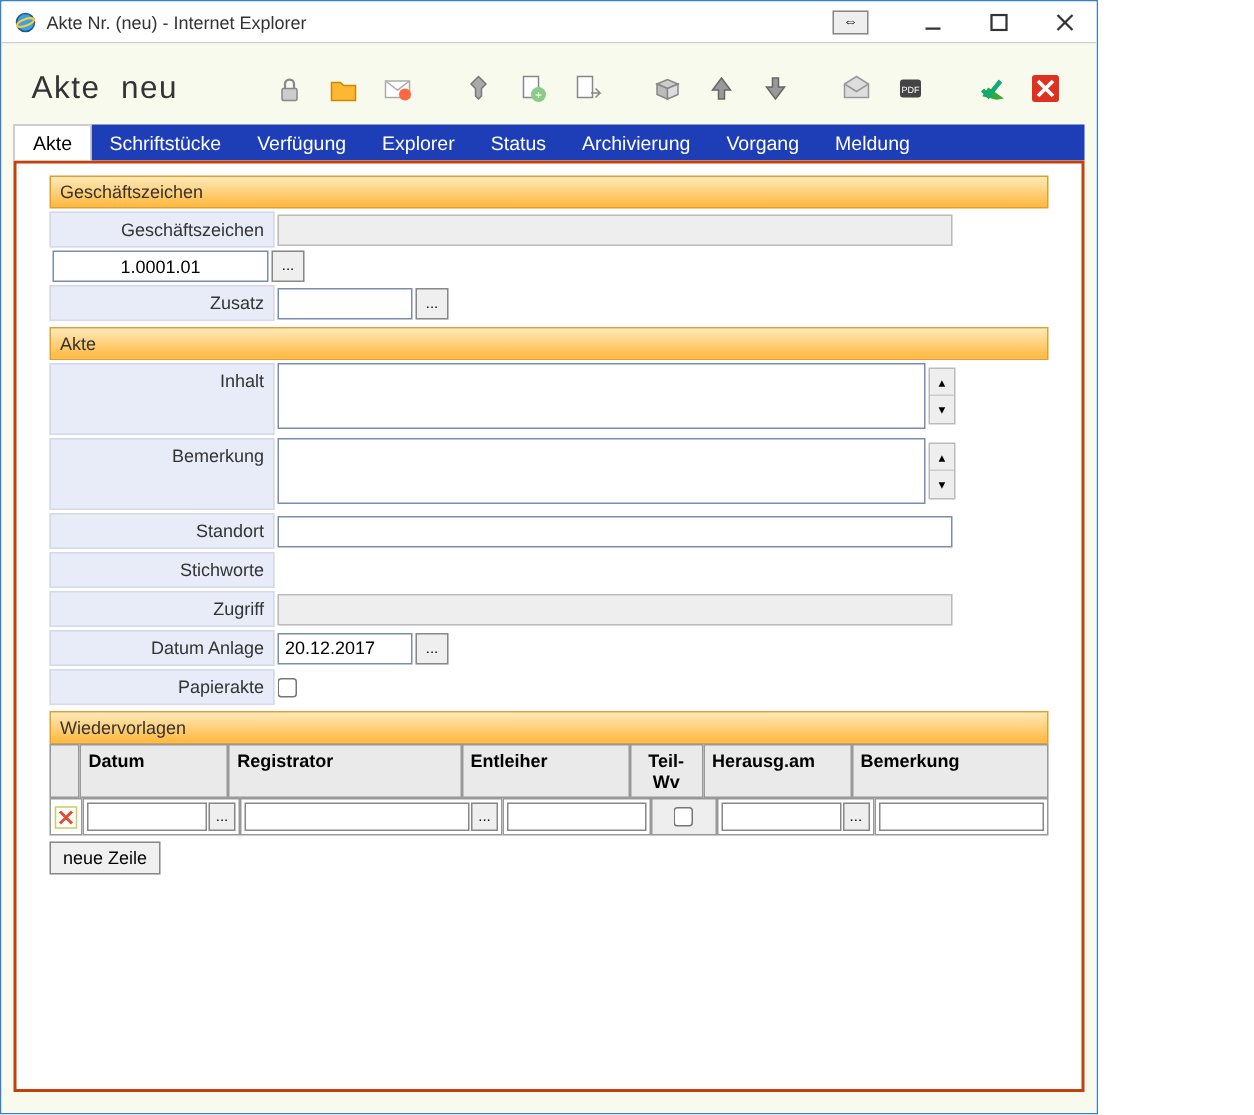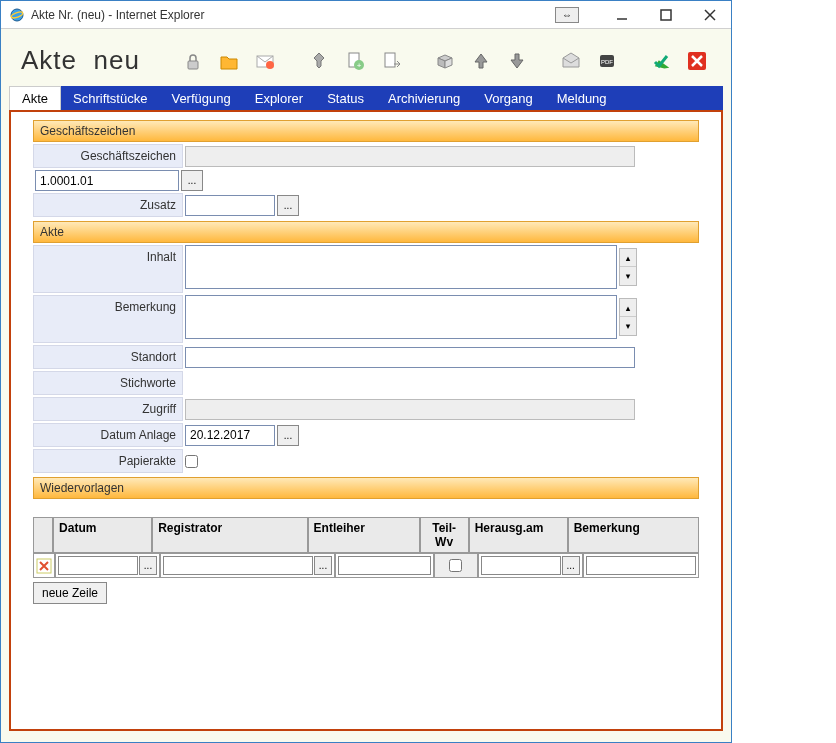--- a/index.html
+++ b/index.html
@@ -10,21 +10,21 @@
 .titlebar { height: 28px; background: #fff; display: flex; align-items: center; padding: 0 8px; border-bottom: 1px solid #d0d0d0; }
 .titlebar .ie-icon { width: 16px; height: 16px; margin-right: 6px; }
 .titlebar .title { font-size: 12px; color: #333; flex: 1; }
 .titlebar .controls { display: flex; gap: 18px; align-items: center; }
 .titlebar .controls span { width: 26px; height: 20px; display: inline-flex; align-items: center; justify-content: center; cursor: pointer; }
 .titlebar .expand-icon { width: 24px; height: 16px; border: 1px solid #888; background: #eee; display:flex; align-items:center; justify-content:center; font-size:10px; margin-right:30px;}
 
 .content { padding: 8px; background: #f9faee; height: calc(100% - 28px); }
 
 .header-row { display: flex; align-items: center; padding: 8px 12px 10px; }
-.page-title { font-size: 26px; font-weight: normal; letter-spacing: 1px; color: #333; flex: 1; }
+.page-title { font-size: 21px; font-weight: normal; letter-spacing: 1px; color: #333; flex: 1; }
 .toolbar { display: flex; gap: 8px; }
 .toolbar .tbtn { width: 28px; height: 28px; display:inline-flex; align-items:center; justify-content:center; cursor:pointer; }
 
 .tabs { background: #1e3eb8; display: flex; height: 24px; align-items: stretch; }
 .tab { padding: 0 12px; color: #fff; display:flex; align-items:center; cursor:pointer; font-size: 13px; }
 .tab.active { background: #fff; color: #000; border-top:1px solid #ccc; border-left:1px solid #ccc; border-right:1px solid #ccc; position:relative; top:0; }
 
 .panel { background: #fff; border: 2px solid #c2410c; height: calc(100% - 76px); overflow: auto; padding: 4px 22px; }
 
 .section-header { background: linear-gradient(to bottom, #ffe9b8, #ffb83d); border: 1px solid #e0a030; padding: 3px 6px; font-size: 12px; color: #333; margin-top: 4px; }
@@ -32,21 +32,21 @@
 .form-label { width: 150px; background: #e8ecf8; border: 1px solid #d4d8e8; padding: 4px 6px; text-align: right; font-size: 12px; color: #333; }
 .form-field { margin-left: 2px; display:flex; align-items:center; gap:2px; }
 .text-input { border: 1px solid #7a8db0; padding: 2px 4px; font-size: 12px; height: 21px; background:#fff; }
 .text-input.ro { background: #eee; border-color:#bbb; }
 .textarea { border: 1px solid #7a8db0; padding: 2px 4px; font-size: 12px; resize: none; background:#fff; font-family: inherit; }
 .lookup-btn { width: 22px; height: 21px; border: 1px solid #888; background: #efefef; cursor:pointer; font-size:10px; text-align:center; line-height:17px; }
 .scroll-widget { width:18px; display:flex; flex-direction:column; border:1px solid #bbb; }
 .scroll-widget span { height:18px; background:#eee; text-align:center; font-size:9px; cursor:pointer; border-bottom:1px solid #ccc; display:flex; align-items:center; justify-content:center; }
 .scroll-widget span:last-child { border-bottom:none; }
 
-.grid { margin-top:18px; }
+.grid { margin-top:0; }
 .grid-head { display:flex; }
 .grid-head .gh, .grid-row .gc { border:1px solid #999; background:#eaeaea; padding:3px 5px; font-size:12px; font-weight:bold; }
 .grid-row { display:flex; margin-top:0; }
 .grid-row .gc { background:#fff; font-weight:normal; padding:2px; display:flex; align-items:center; gap:1px; }
 .gh0,.gc0{width:22px;}
 .gh1,.gc1{width:120px;}
 .gh2,.gc2{width:190px;}
 .gh3,.gc3{width:136px;}
 .gh4,.gc4{width:58px; text-align:center;}
 .gh5,.gc5{width:120px;}
@@ -195,21 +195,21 @@
       <div class="section-header">Geschäftszeichen</div>
 
       <div class="form-row">
         <div class="form-label">Geschäftszeichen</div>
         <div class="form-field">
             <input class="text-input ro" style="width: 450px;" readonly="" value="">
           </div>
       </div>
       <div class="form-row">
         <div class="form-field">
-          <input class="text-input" style="width: 144px;" value="1.0001.01">
+          <input class="text-input" style="width: 144px; text-align: center;" value="1.0001.01">
           <button class="lookup-btn">...</button>
         </div>
       </div>
       <div class="form-row">
         <div class="form-label">Zusatz</div>
         <div class="form-field">
           <input class="text-input" style="width: 90px;" value="">
           <button class="lookup-btn">...</button>
         </div>
       </div>

